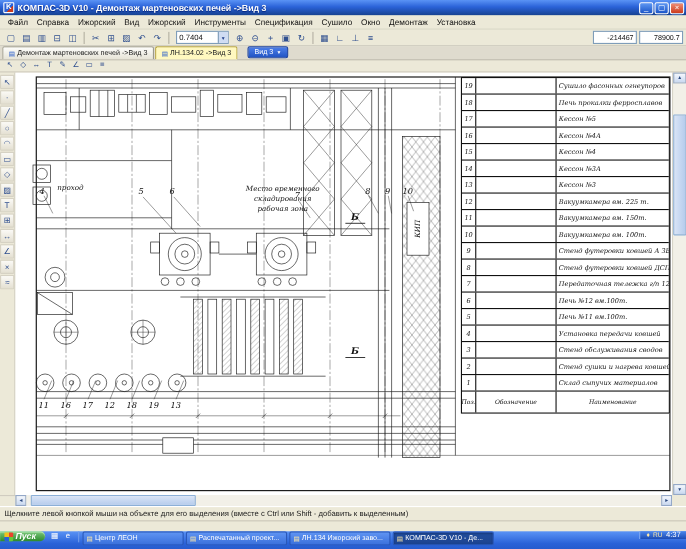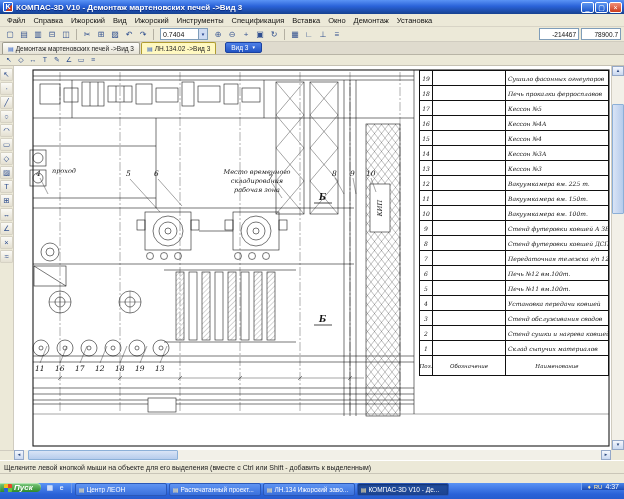--- a/index.html
+++ b/index.html
@@ -147,21 +147,21 @@
 
   <div class="menubar">
 
   <span class="menu-item">Файл</span>
       <span class="menu-item">Справка</span>
       <span class="menu-item">Ижорский</span>
       <span class="menu-item">Вид</span>
       <span class="menu-item">Ижорский</span>
       <span class="menu-item">Инструменты</span>
       <span class="menu-item">Спецификация</span>
-      <span class="menu-item">Вставка</span>
+      <span class="menu-item">Сушило</span>
       <span class="menu-item">Окно</span>
       <span class="menu-item">Демонтаж</span>
       <span class="menu-item">Установка</span>
     </div>
 
   <div class="toolbar1">
     <div class="tb-group">
 
     <button class="tb-btn">▢</button>
         <button class="tb-btn">▤</button>

